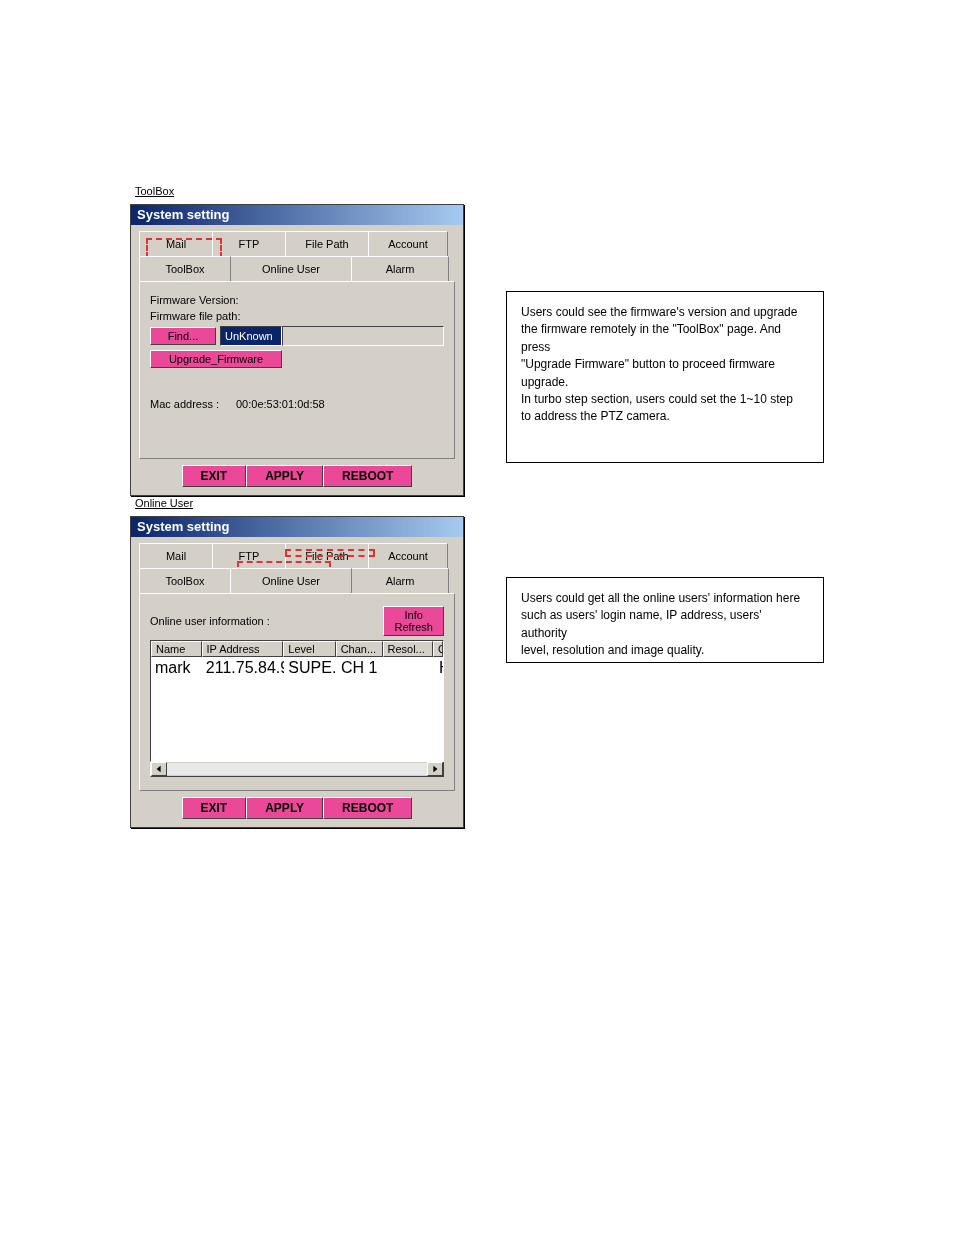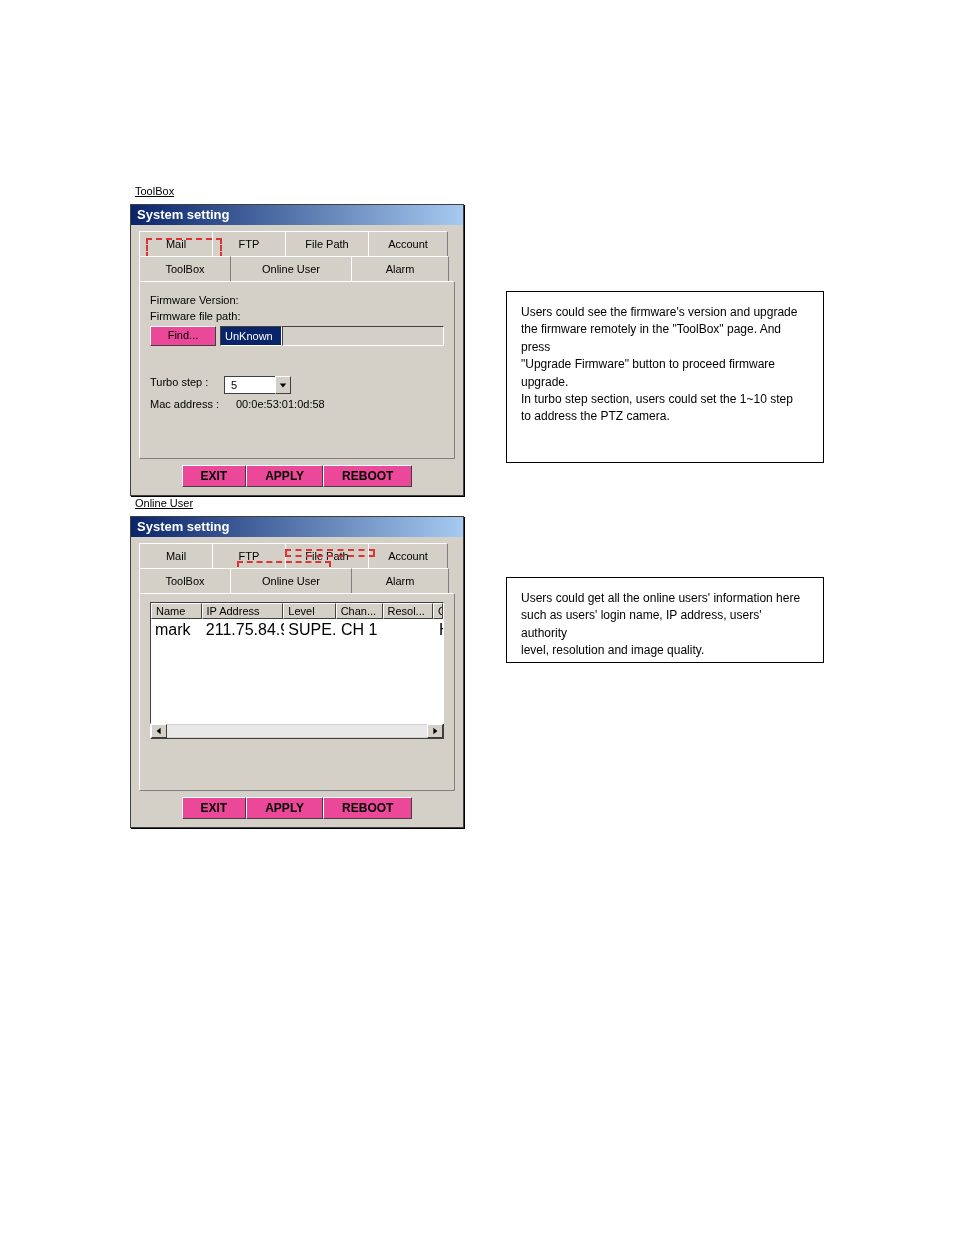--- a/index.html
+++ b/index.html
@@ -5,21 +5,21 @@
   html,body{margin:0;padding:0;background:#fff;font-family:Tahoma,Arial,sans-serif;font-size:11px;color:#000}
   .page{width:954px;height:1235px;position:relative;background:#fff}
   .underline{text-decoration:underline}
   .dialog{position:absolute;background:#d4d0c8;border:1px solid #404040;box-shadow:1px 1px 0 #000}
   .titlebar{background:linear-gradient(to right,#0a246a,#a6caf0);color:#fff;font-weight:bold;padding:2px 6px;font-size:13px;height:16px;line-height:16px}
   .tabstrip{margin:6px 8px 0 8px}
   .tabs-row{display:flex;flex-wrap:nowrap;align-items:flex-end}
   .tab{background:#d4d0c8;border:1px solid #808080;border-bottom:none;padding:6px 0;font-size:11px;text-align:center;cursor:pointer;border-top-color:#fff;border-left-color:#fff;margin-right:-1px}
   .tab.sel{background:#d4d0c8;position:relative;z-index:2}
   .panel{border:1px solid #808080;border-top-color:#fff;border-left-color:#fff;margin:0 8px 6px 8px;background:#d4d0c8;padding:8px 10px;min-height:160px}
-  .row{display:flex;margin:4px 0}
+  .row{display:flex;align-items:center;margin:4px 0}
   .lbl{margin-right:6px}
   .btn3d{background:#ec4899;border:1px solid #404040;border-top-color:#fff;border-left-color:#fff;padding:2px 10px;font-size:11px;cursor:pointer;text-align:center}
   .btn3d.big{font-weight:bold;font-size:12px;padding:3px 18px}
   .sunken{border:1px solid #404040;border-right-color:#fff;border-bottom-color:#fff;background:#d4d0c8;padding:1px 4px;height:16px;line-height:16px}
   .sunken.sel{background:#0a246a;color:#fff}
   .sunken.wide{flex:1}
   .footer{display:flex;justify-content:center;margin:4px 10px 8px 10px}
   .dashbox{position:absolute;border:2px dashed #d33;pointer-events:none}
   .combo{display:inline-flex;align-items:stretch}
   .combo .val{border:1px solid #404040;border-right:none;background:#fff;padding:1px 6px;width:38px;height:14px;line-height:14px}
@@ -66,32 +66,24 @@
         </div>
       <div class="row">
           <span class="lbl">Firmware file path:</span>
         </div>
       <div class="row">
         <span class="btn3d" style="width:44px">Find...</span>
         <span style="width:4px"></span>
         <span class="sunken sel" style="width:52px">UnKnown</span>
         <span class="sunken wide"></span>
       </div>
+      <div class="row">
+        <span class="btn3d" style="width:110px">Upgrade_Firmware</span>
+      </div>
       <div style="height:22px"></div>
-      <div class="row">
-        <span class="lbl" style="width:68px">Turbo step :</span>
-        <span class="combo">
-          <span class="val">5</span>
-          <span class="arrow">
-            <svg class="tri" viewBox="0 0 10 10">
-                <polygon points="1,3 9,3 5,8" fill="#000"></polygon>
-              </svg>
-          </span>
-        </span>
-      </div>
       <div class="row">
         <span class="lbl" style="width:80px">Mac address :</span>
         <span>00:0e:53:01:0d:58</span>
       </div>
     </div>
 
     <div class="footer">
       <span class="btn3d big">EXIT</span>
       <span class="btn3d big">APPLY</span>
       <span class="btn3d big">REBOOT</span>
@@ -124,20 +116,25 @@
         <div class="tab" style="width:78px">Account</div>
       </div>
       <div class="tabs-row">
         <div class="tab" style="width:90px">ToolBox</div>
         <div class="tab sel" style="width:120px">Online User</div>
         <div class="tab" style="width:96px">Alarm</div>
       </div>
     </div>
 
     <div class="panel" style="min-height:180px">
+      <div class="row" style="justify-content:space-between;align-items:center">
+        <span>Online user information :</span>
+        <span class="btn3d" style="white-space:pre;line-height:1.1;text-align:center;padding:2px 10px">Info
+Refresh</span>
+      </div>
 
       <div class="listview">
         <div class="lv-head">
           <div class="col" style="width:44px">Name</div>
           <div class="col" style="width:78px">IP Address</div>
           <div class="col" style="width:46px">Level</div>
           <div class="col" style="width:40px">Chan...</div>
           <div class="col" style="width:44px">Resol...</div>
           <div class="col" style="flex:1">Qua</div>
         </div>

